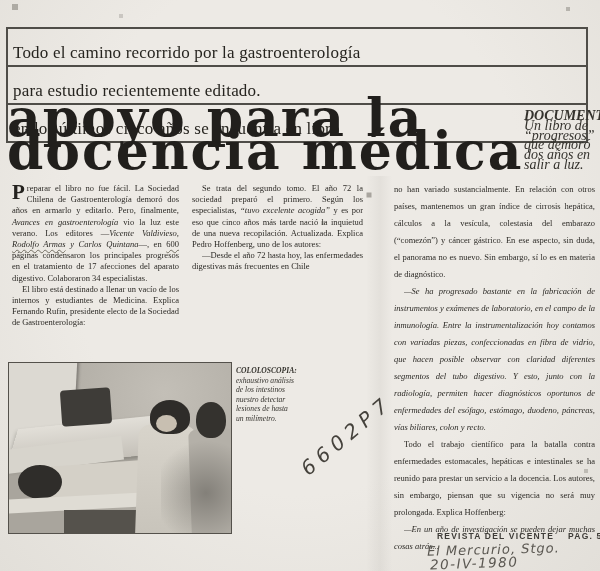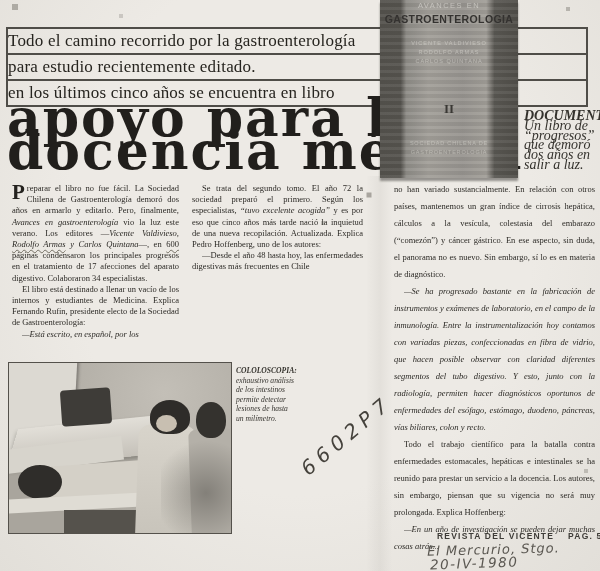--- a/index.html
+++ b/index.html
@@ -1,22 +1,22 @@
 <!DOCTYPE html>
 <html lang="es"><head>
 <meta charset="utf-8">
 <style>
   html,body{margin:0;padding:0;}
   .page{position:relative;width:600px;height:571px;overflow:hidden;
     background:radial-gradient(ellipse at 50% 40%, #edeae5 55%, #e2dfd9 100%);
     font-family:"Liberation Serif", serif;color:#2c2a26;}
   
   .kicker-box{position:absolute;left:6px;top:27px;width:578px;border:2px solid #4f4d48;}
-  .kicker-row{height:24px;line-height:24px;font-size:17px;
-    color:#26241f;letter-spacing:.2px;border-bottom:2px solid #4f4d48;white-space:nowrap;overflow:hidden;}
+  .kicker-row{height:24px;line-height:24px;padding-left:5px;font-size:17px;
+    color:#26241f;letter-spacing:.2px;border-bottom:2px solid #4f4d48;white-space:nowrap;overflow:hidden;margin-top:12px;}
   .kicker-row:last-child{border-bottom:none;}
   
   .headline{position:absolute;left:7px;top:101px;font-family:"DejaVu Serif",serif;
     font-weight:bold;color:#211f1c;font-size:52px;line-height:33px;letter-spacing:2px;}
   
   .spine{position:absolute;left:380px;top:0;width:138px;height:178px;
     background:linear-gradient(90deg,#55534e 0%,#56544f 15%,#8f8d88 19%,#a3a09a 35%,#989590 60%,#a29f99 77%,#5a5853 83%,#514f4a 100%);
     box-shadow:0 3px 2px rgba(40,38,34,.45);}
   .spine .mottle{position:absolute;inset:0;
     background:repeating-linear-gradient(180deg,rgba(255,255,255,.05) 0 3px,rgba(0,0,0,.05) 3px 7px);}
@@ -97,48 +97,32 @@
     <div class="kicker-row">Todo el camino recorrido por la gastroenterología</div>
     <div class="kicker-row">para estudio recientemente editado.</div>
     <div class="kicker-row">en los últimos cinco años se encuentra en libro</div>
   </div>
 
   <div class="headline">
     <div>apoyo para la</div>
     <div>docencia médica</div>
   </div>
 
-  <div class="spine">
-    <div class="mottle"></div>
-    <div class="sp-top">AVANCES EN</div>
-    <div class="sp-title">GASTROENTEROLOGIA</div>
-    <div class="sp-authors">
-      <div>VICENTE VALDIVIESO</div>
-      <div>RODOLFO ARMAS</div>
-      <div>CARLOS QUINTANA</div>
-    </div>
-    <div class="sp-vol">II</div>
-    <div class="sp-bottom">
-      <div>SOCIEDAD CHILENA DE</div>
-      <div>GASTROENTEROLOGIA</div>
-    </div>
-  </div>
 
   <div class="doc-caption">
     <span class="cap-label">DOCUMENTO:</span><span> Un libro de “progresos” que demoró dos años en salir a luz.</span>
   </div>
 
   <div class="bcol bcol-1">
       <p class="bpara"><span class="dropcap">P</span><span>reparar el libro no fue fácil. La Sociedad Chilena de Gastroenterología demoró dos años en armarlo y editarlo. Pero, finalmente, </span><span class="it">Avances en gastroenterología</span><span> vio la luz este verano. Los editores —</span><span class="it">Vicente Valdivieso, </span><span class="it wavy">Rodolfo Armas</span><span class="it"> y Carlos Quintana</span><span>—, en </span><span class="wavy">600</span><span> páginas condensaron los principales progresos en el tratamiento de 17 afecciones del aparato digestivo. Colaboraron 34 especialistas.</span></p>
       <p class="bpara ind"><span>El libro está destinado a llenar un vacío de los internos y estudiantes de Medicina. Explica Fernando Rufin, presidente electo de la Sociedad de Gastroenterología:</span></p>
-      <p class="bpara ind"><span class="it">—Está escrito, en español, por los</span></p>
     </div>
   <div class="bcol bcol-2">
       <p class="bpara ind"><span>Se trata del segundo tomo. El año 72 la sociedad preparó el primero. Según los especialistas, </span><span class="it">“tuvo excelente acogida”</span><span> y es por eso que cinco años más tarde nació la inquietud de una nueva recopilación. Actualizada. Explica Pedro Hoffenberg, uno de los autores:</span></p>
-      <p class="bpara ind"><span>—Desde el año 48 hasta hoy, las enfermedades digestivas más frecuentes en Chile</span></p>
+      <p class="bpara ind"><span>—Desde el año 72 hasta hoy, las enfermedades digestivas más frecuentes en Chile</span></p>
     </div>
   <div class="bcol bcol-3">
       <p class="bpara"><span>no han variado sustancialmente. En relación con otros países, mantenemos un gran índice de cirrosis hepática, cálculos a la vesícula, colestasia del embarazo (“comezón”) y cáncer gástrico. En ese aspecto, sin duda, el panorama no es nuevo. Sin embargo, sí lo es en materia de diagnóstico.</span></p>
       <p class="bpara ind"><span class="it">—Se ha progresado bastante en la fabricación de instrumentos y exámenes de laboratorio, en el campo de la inmunología. Entre la instrumentalización hoy contamos con variadas piezas, confeccionadas en fibra de vidrio, que hacen posible observar con claridad diferentes segmentos del tubo digestivo. Y esto, junto con la radiología, permiten hacer diagnósticos oportunos de enfermedades del esófago, estómago, duodeno, páncreas, vías biliares, colon y recto.</span></p>
       <p class="bpara ind"><span>Todo el trabajo científico para la batalla contra enfermedades estomacales, hepáticas e intestinales se ha reunido para prestar un servicio a la docencia. Los autores, sin embargo, piensan que su vigencia no será muy prolongada. Explica Hoffenberg:</span></p>
       <p class="bpara ind"><span class="it">—En un año de investigación se pueden dejar muchas cosas atrás...</span></p>
     </div>
 
   <div class="crease"></div>
 
@@ -153,21 +137,21 @@
     <div class="ph-base"></div>
     <div class="ph-nursebody"></div>
     <div class="ph-nursehair"></div>
     <div class="ph-nurseface"></div>
     <div class="ph-docbody"></div>
     <div class="ph-dochead"></div>
     <div class="ph-shade"></div>
   </div>
 
   <div class="photo-caption">
-    <span class="cap-label">COLOLOSCOPIA:</span><span> exhaustivo análisis de los intestinos permite detectar lesiones de hasta un milímetro.</span>
+    <span class="cap-label">COLOLOSCOPIA:</span><span> exhaustivo análisis de los intestinos nuestro detectar lesiones de hasta un milímetro.</span>
   </div>
 
   <div class="archive-number">6602P7</div>
 
   <div class="footer-line">
     <span>REVISTA DEL VICENTE</span><span class="pageno">PAG. 5</span>
   </div>
 
   <div class="hand1">El Mercurio, Stgo.</div>
   <div class="hand2">20-IV-1980</div>

